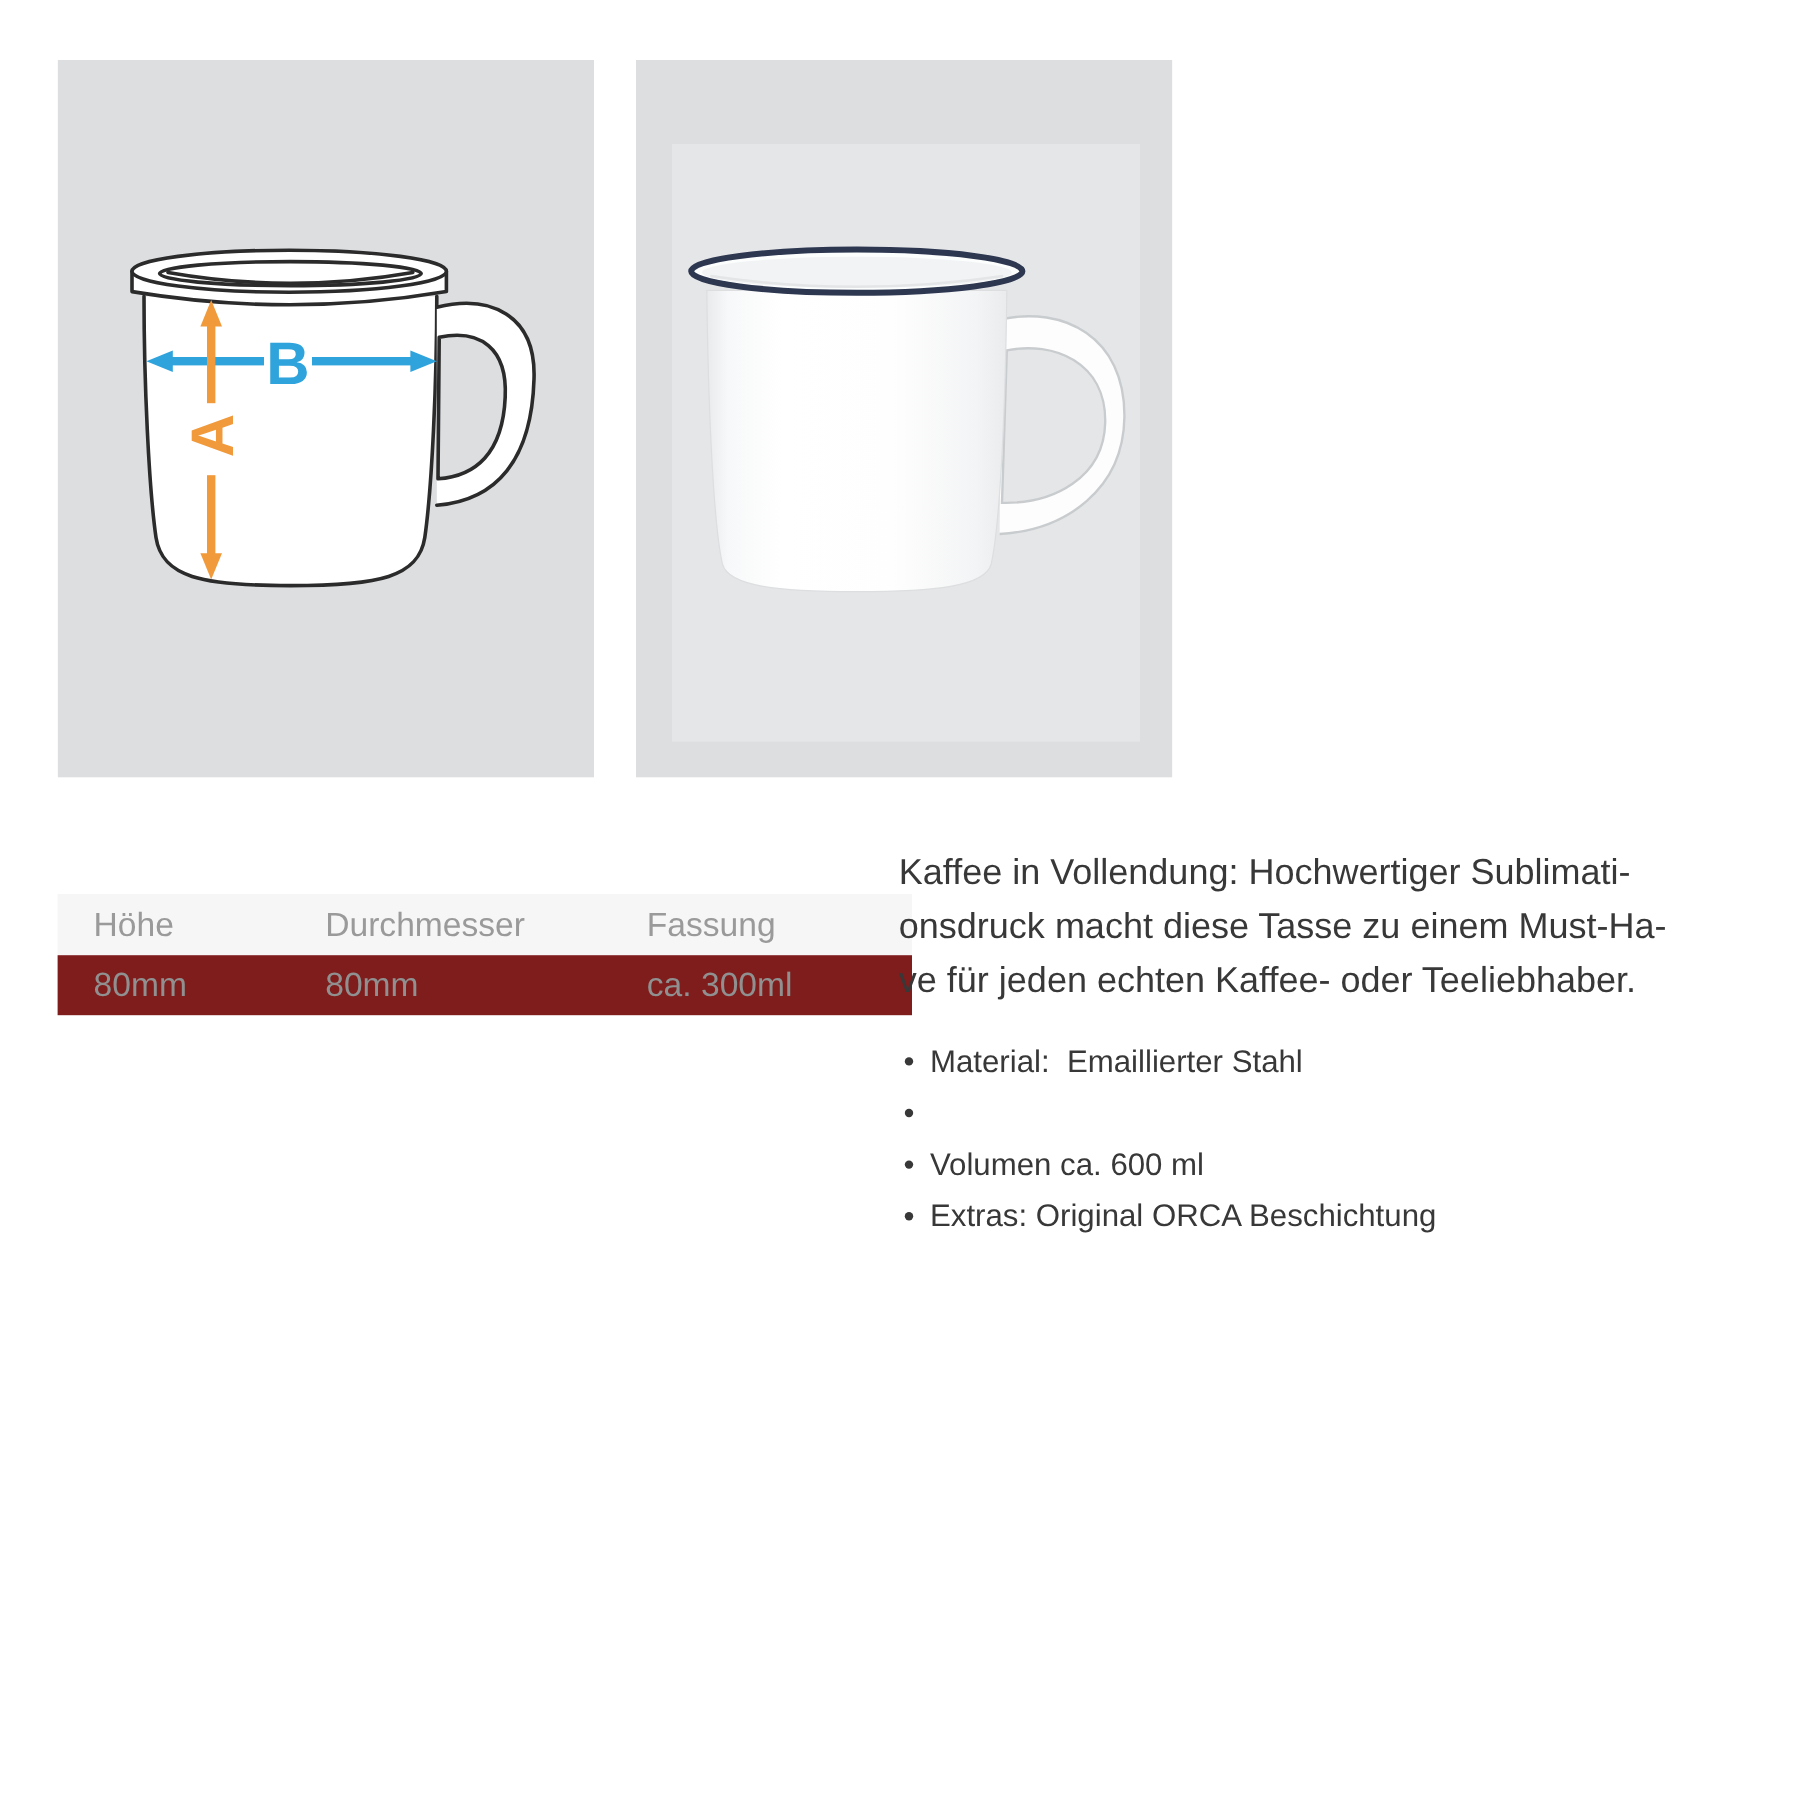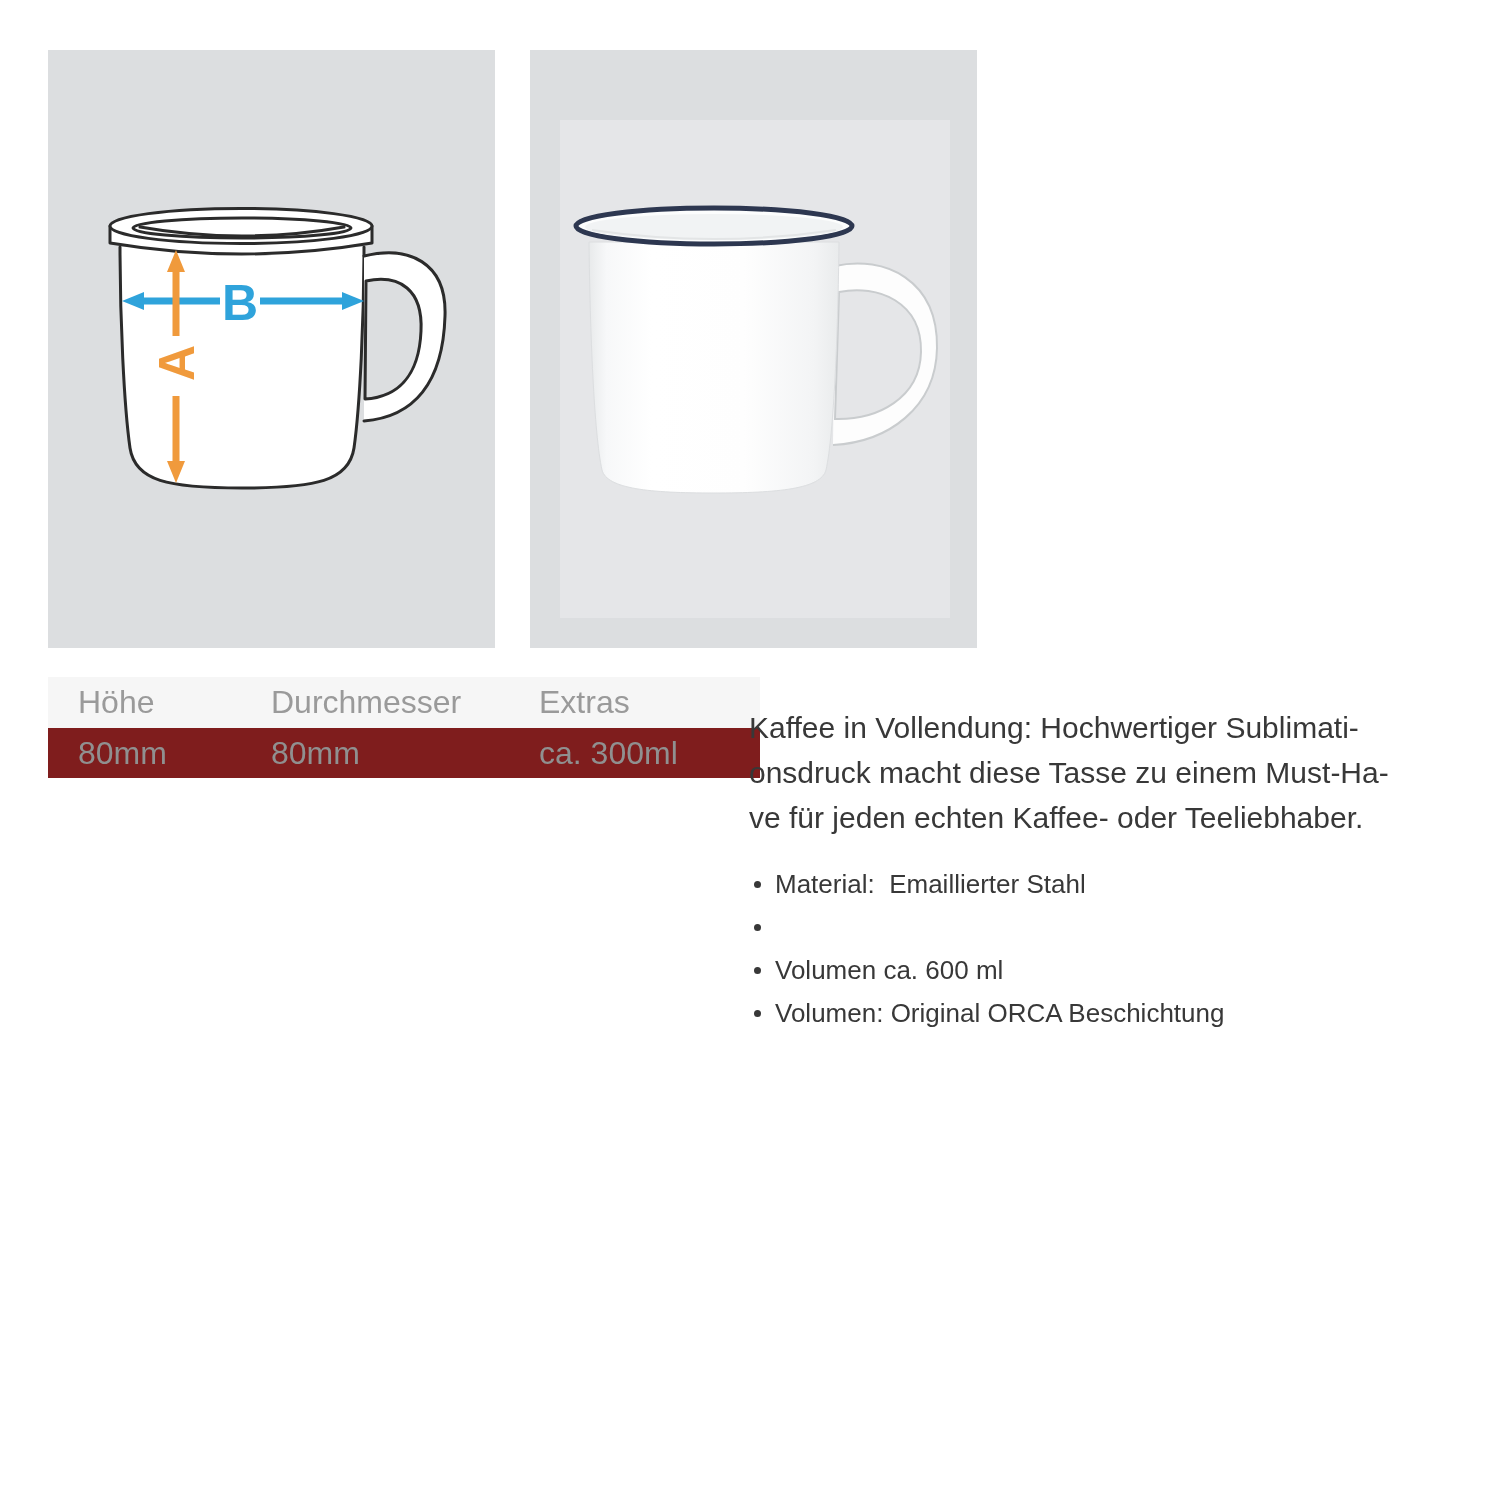--- a/index.html
+++ b/index.html
@@ -3,21 +3,21 @@
 <meta charset="utf-8">
 <style>
   html,body{margin:0;padding:0;background:#ffffff;}
   .page{position:relative;width:1500px;height:1500px;background:#ffffff;overflow:hidden;
         font-family:"Liberation Sans", sans-serif;}
   .panel{position:absolute;top:50px;width:447px;height:598px;}
   .panel svg{display:block;width:447px;height:598px;}
   #panel-diagram{left:48px;}
   #panel-photo{left:530px;}
 
-  .size-table{position:absolute;left:48px;top:677px;width:712px;font-size:32px;}
+  .size-table{position:absolute;left:48px;top:745px;width:712px;font-size:28px;}
   .trow{display:grid;grid-template-columns:193px 268px 251px;align-items:center;}
   .trow.head{height:51px;}
   .trow.vals{height:50px;}
   .tcell{padding-left:30px;white-space:pre;}
 
   .description{position:absolute;left:749px;top:705px;width:710px;}
   .desc-line{font-size:30px;line-height:45px;white-space:pre;}
   .bullets{margin-top:23px;}
   .bullet-row{display:flex;align-items:flex-start;height:43px;}
   .bullet-dot{flex:none;width:7px;height:7px;border-radius:50%;margin:18px 14px 0 5px;}
@@ -83,21 +83,21 @@
         <ellipse cx="184" cy="177" rx="129" ry="13" fill="#f1f3f4"></ellipse>
         <path d="M62,180 Q184,198 306,180" fill="none" stroke="#e3e5e6" stroke-width="2"></path>
       </g>
     </svg>
   </div>
 
   <div class="size-table">
     <div class="trow head" id="table-head" style="background: rgb(246, 246, 246); color: rgb(154, 154, 154);">
       <div class="tcell">Höhe</div>
       <div class="tcell">Durchmesser</div>
-      <div class="tcell">Extras</div>
+      <div class="tcell">Fassung</div>
     </div>
     <div class="trow vals" id="table-vals" style="background: #7f1d1d; color: rgb(144, 144, 144);">
       <div class="tcell">80mm</div>
       <div class="tcell">80mm</div>
       <div class="tcell">ca. 300ml</div>
     </div>
   </div>
 
   <div class="description" style="color: rgb(56, 56, 56);">
     <div class="desc-line">Kaffee in Vollendung: Hochwertiger Sublimati-</div>
@@ -110,18 +110,18 @@
       </div>
       <div class="bullet-row">
         <span class="bullet-dot" style="background: rgb(56, 56, 56);"></span>
       </div>
       <div class="bullet-row">
         <span class="bullet-dot" style="background: rgb(56, 56, 56);"></span>
         <span class="bullet-text">Volumen ca. 600 ml</span>
       </div>
       <div class="bullet-row">
         <span class="bullet-dot" style="background: rgb(56, 56, 56);"></span>
-        <span class="bullet-text">Volumen: Original ORCA Beschichtung</span>
+        <span class="bullet-text">Extras: Original ORCA Beschichtung</span>
       </div>
     </div>
   </div>
 
 </div>
 
 </body></html>

